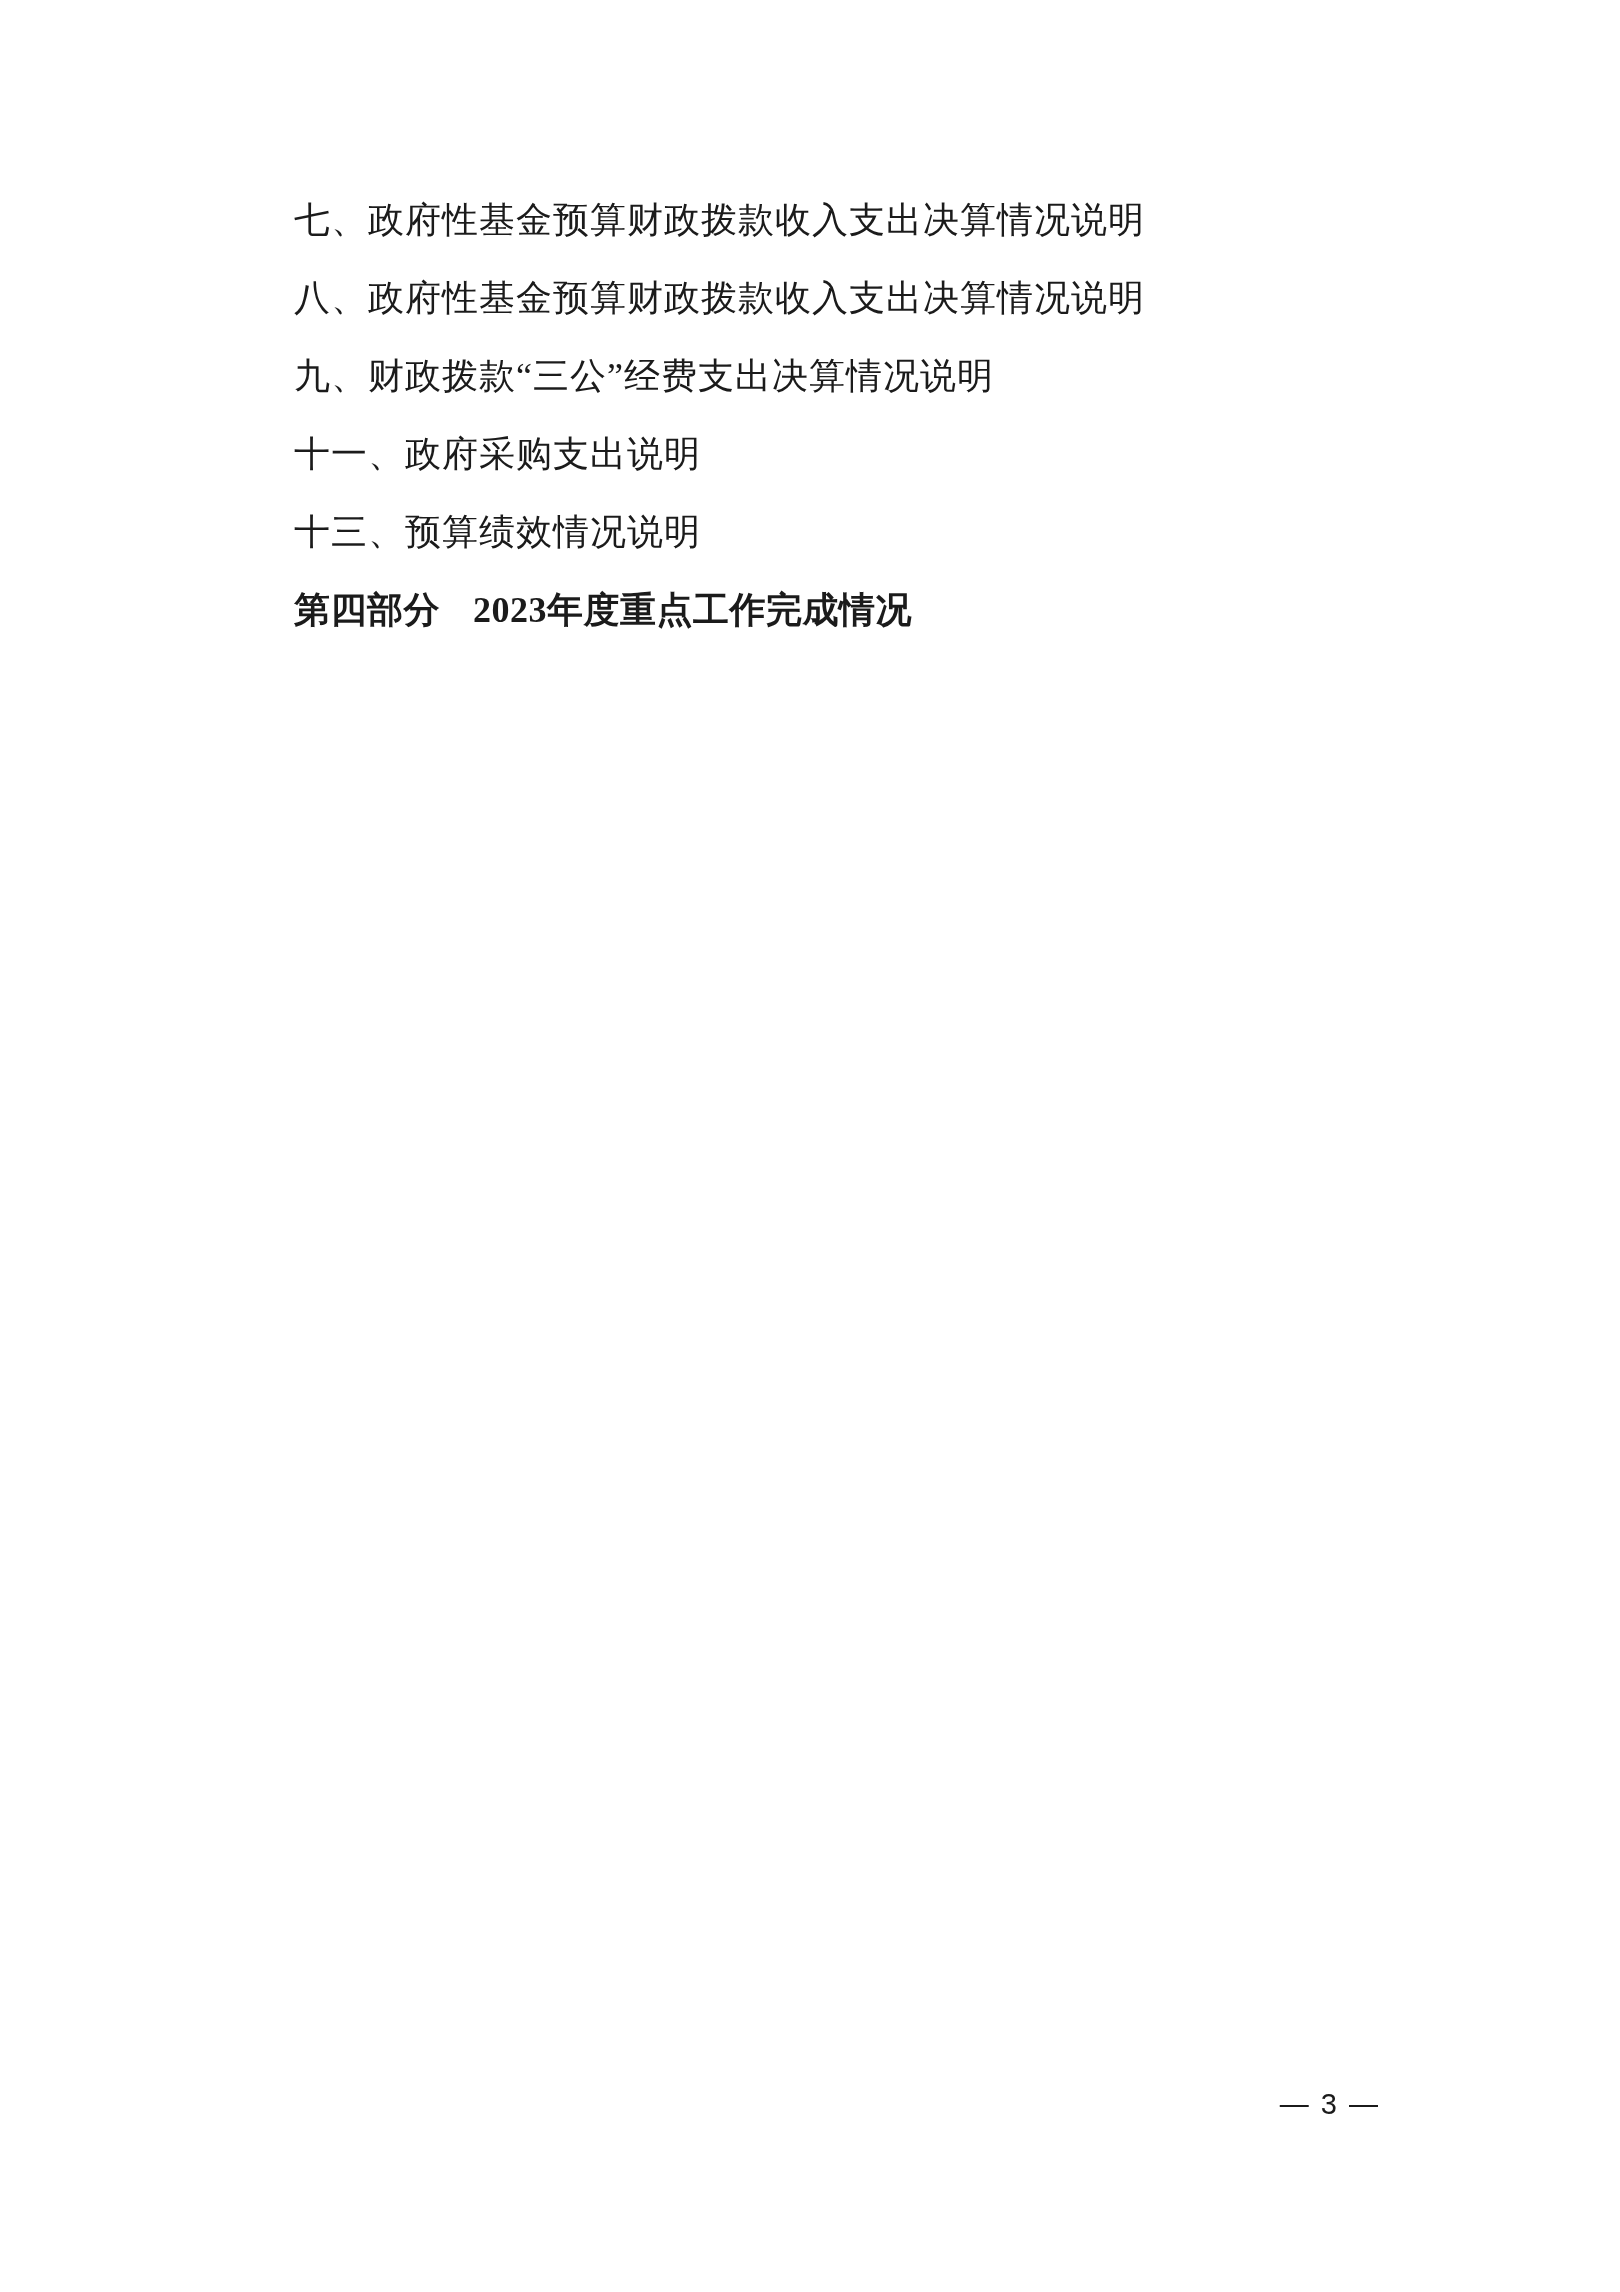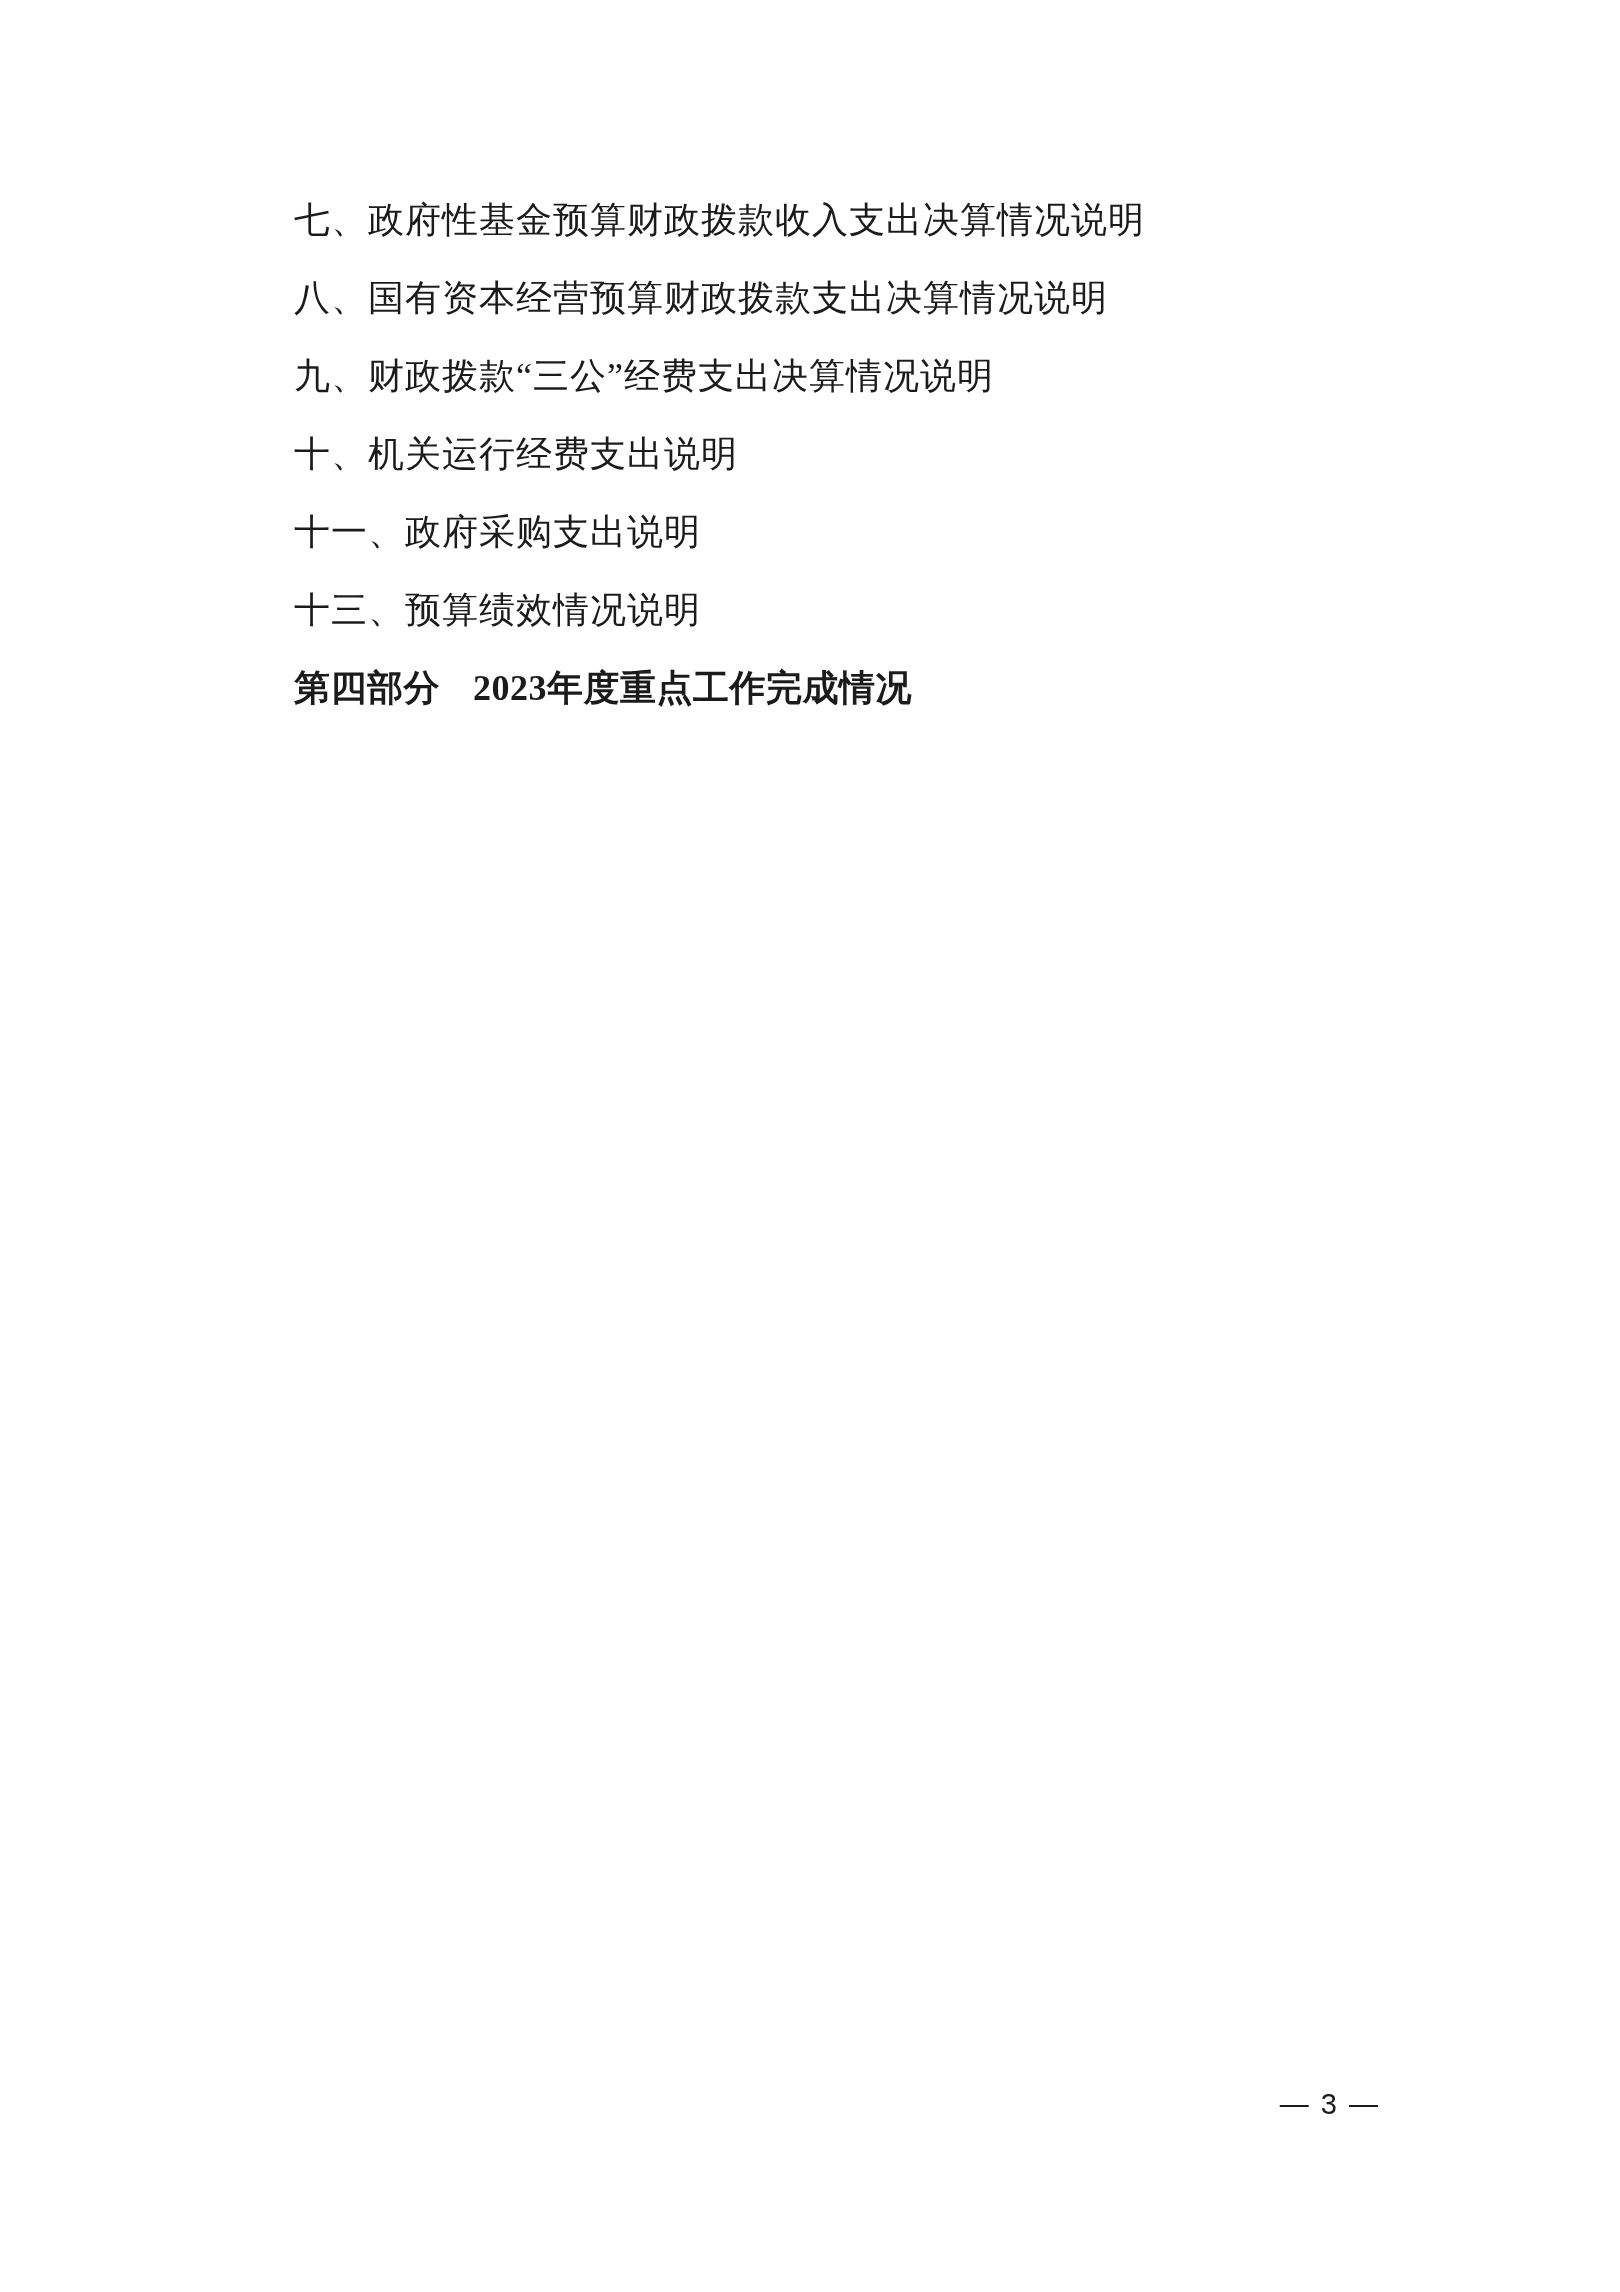--- a/index.html
+++ b/index.html
@@ -59,30 +59,27 @@
 
 <div class="page">
 
   <div class="content">
 
     <div class="toc-line serif">
       <span>七、政府性基金预算财政拨款收入支出决算情况说明</span>
     </div>
 
     <div class="toc-line serif">
-      <span>八、国有资本经营预算财政拨款支出决算情况说明</span>
+      <span>八、政府性基金预算财政拨款收入支出决算情况说明</span>
     </div>
 
     <div class="toc-line serif">
       <span>九、财政拨款“三公”经费支出决算情况说明</span>
     </div>
 
-    <div class="toc-line serif">
-      <span>十、机关运行经费支出说明</span>
-    </div>
 
     <div class="toc-line serif">
       <span>十一、政府采购支出说明</span>
     </div>
 
 
     <div class="toc-line serif">
       <span>十三、预算绩效情况说明</span>
     </div>
 

